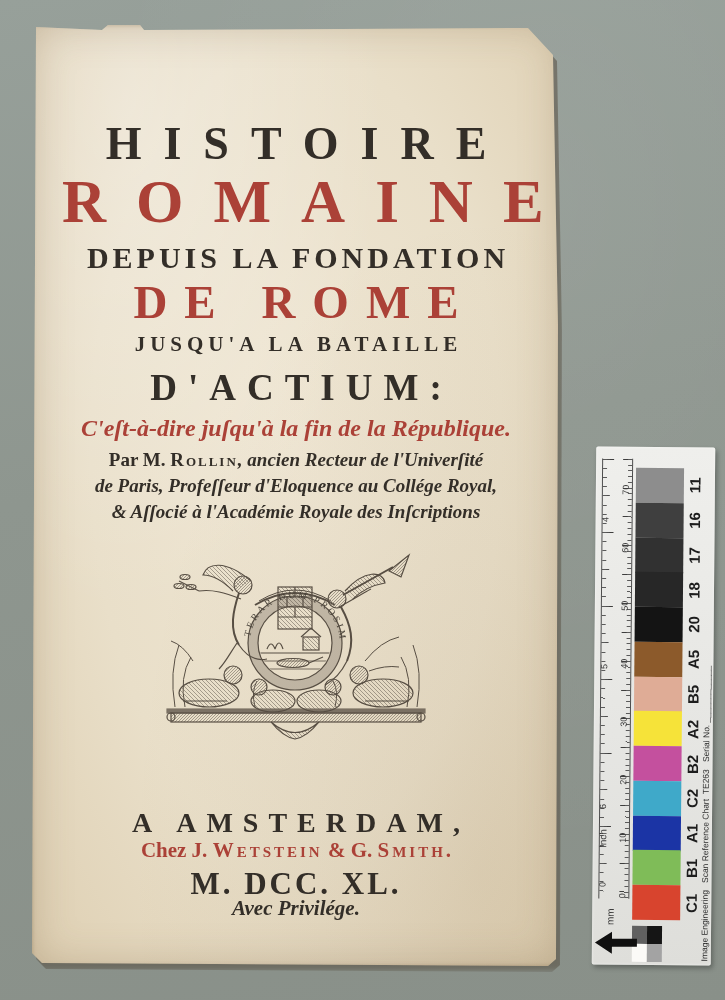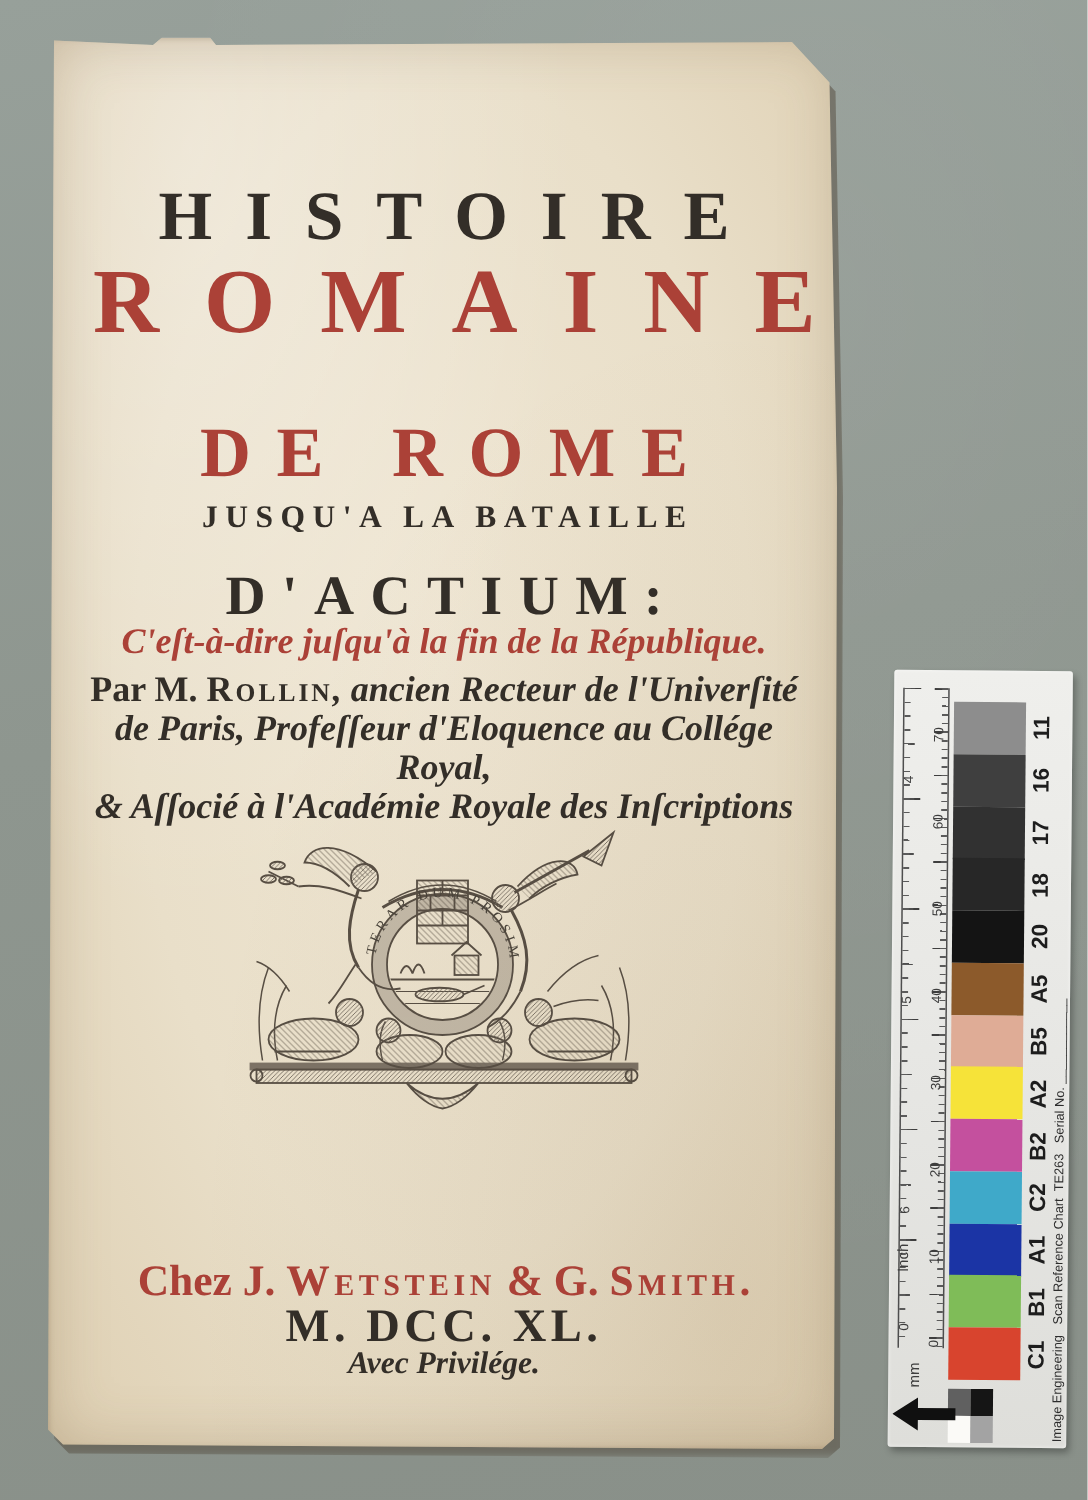--- a/index.html
+++ b/index.html
@@ -28,28 +28,28 @@
     clip-path:polygon(4px 2px, 496px 3px, 521px 30px, 526px 300px, 524px 934px, 516px 941px, 10px 938px, 0px 928px);
   }
   .line{position:absolute;left:0;right:0;text-align:center;white-space:nowrap;margin-top:44px;}
   .ink-b{color:#332e28;}
   .ink-r{color:#ab4137;}
   .t1{top:48px;font-size:46px;letter-spacing:22px;text-indent:22px;font-weight:600;}
   .t2{top:98px;font-size:61px;letter-spacing:30px;text-indent:30px;font-weight:600;}
   .t3{top:172px;font-size:30px;letter-spacing:4px;text-indent:4px;font-weight:600;}
   .t4{top:206px;font-size:47px;letter-spacing:17px;text-indent:17px;font-weight:600;}
   .t5{top:263px;font-size:21px;letter-spacing:5px;text-indent:5px;font-weight:600;}
-  .t6{top:307px;font-size:37px;letter-spacing:11px;text-indent:11px;font-weight:600;}
+  .t6{top:297px;font-size:37px;letter-spacing:11px;text-indent:11px;font-weight:600;}
   .t7{top:346px;font-size:24px;font-style:italic;font-weight:700;}
-  .author{top:378px;font-size:24px;line-height:26px;white-space:normal;padding:0 28px;font-weight:600;}
+  .author{top:378px;font-size:19px;line-height:26px;white-space:normal;padding:0 28px;font-weight:600;}
   .author .it{font-style:italic;}
   .sc{font-variant:small-caps;letter-spacing:2px;}
   .t8{top:484px;font-size:26px;letter-spacing:8px;text-indent:8px;font-weight:600;}
   .t9{top:738px;font-size:28px;letter-spacing:10px;text-indent:10px;font-weight:600;}
-  .t10{top:769px;font-size:29px;font-weight:600;}
+  .t10{top:769px;font-size:21px;font-weight:600;}
   .t10 .sc{letter-spacing:3px;}
   .t11{top:797px;font-size:31px;letter-spacing:3px;font-weight:600;}
   .t12{top:827px;font-size:21px;font-style:italic;font-weight:700;}
   .vignette{position:absolute;top:516px;left:50%;transform:translateX(-50%);}
 
   
   .strip{
     position:absolute;left:594px;top:447px;width:119px;height:518px;
     background:linear-gradient(180deg,#efefec 0%,#e6e6e3 55%,#dededa 100%);
     border-radius:2px;transform:rotate(0.5deg);
@@ -103,20 +103,21 @@
 </head>
 <body>
 
 <div class="scene">
 
   <div class="page-shadow"></div>
 
   <div class="page">
     <div class="line t1 ink-b">HISTOIRE</div>
     <div class="line t2 ink-r">ROMAINE</div>
+    <div class="line t3 ink-b">DEPUIS LA FONDATION</div>
     <div class="line t4 ink-r">DE ROME</div>
     <div class="line t5 ink-b">JUSQU'A LA BATAILLE</div>
     <div class="line t6 ink-b">D'ACTIUM:</div>
     <div class="line t7 ink-r">C'eſt-à-dire juſqu'à la fin de la République.</div>
 
     <div class="line author ink-b">
       <span>Par M. </span><span class="sc">Rollin</span><span class="it">, ancien Recteur de l'Univerſité</span><br>
       <span class="it">de Paris, Profeſſeur d'Eloquence au Collége Royal,</span><br>
       <span class="it">&amp; Aſſocié à l'Académie Royale des Inſcriptions</span><br>
     </div>
@@ -215,20 +216,21 @@
             <path d="M190 50 C210 28 228 30 230 42 C218 44 206 50 198 58" fill="url(#hatch2)"></path>
             <path d="M188 54 L238 26" stroke-width="2"></path>
             <polygon points="234,30 254,14 246,36" fill="url(#hatch)"></polygon>
             <path d="M184 66 C196 60 208 52 216 48"></path>
             <path d="M192 120 C186 132 178 140 170 144"></path>
           </g>
         </g>
       </svg>
     </div>
 
+    <div class="line t9 ink-b">A AMSTERDAM,</div>
     <div class="line t10 ink-r">
       <span>Chez J. </span><span class="sc">Wetstein</span><span> &amp; G. </span><span class="sc">Smith</span><span>.</span>
     </div>
     <div class="line t11 ink-b">M. DCC. XL.</div>
     <div class="line t12 ink-b">Avec Privilége.</div>
   </div>
 
   <div class="strip">
     <div class="inch-scale"></div>
     <div class="mm-scale"></div>

